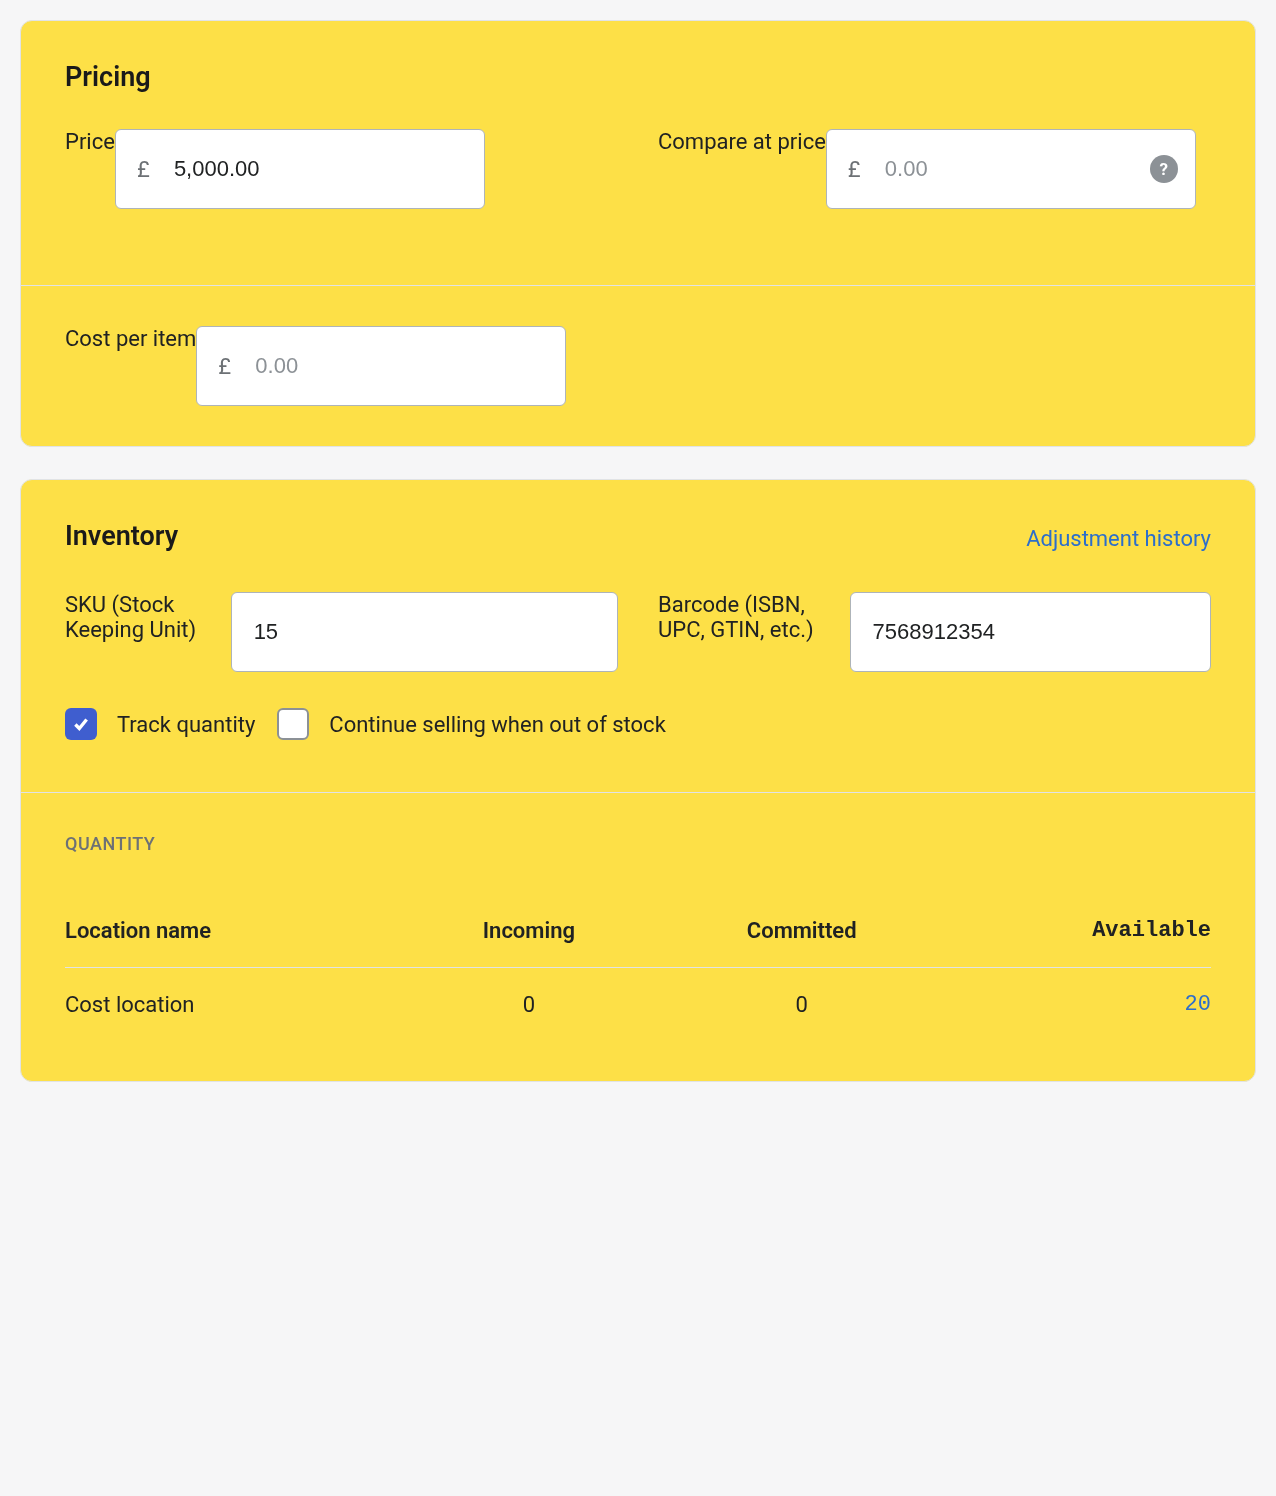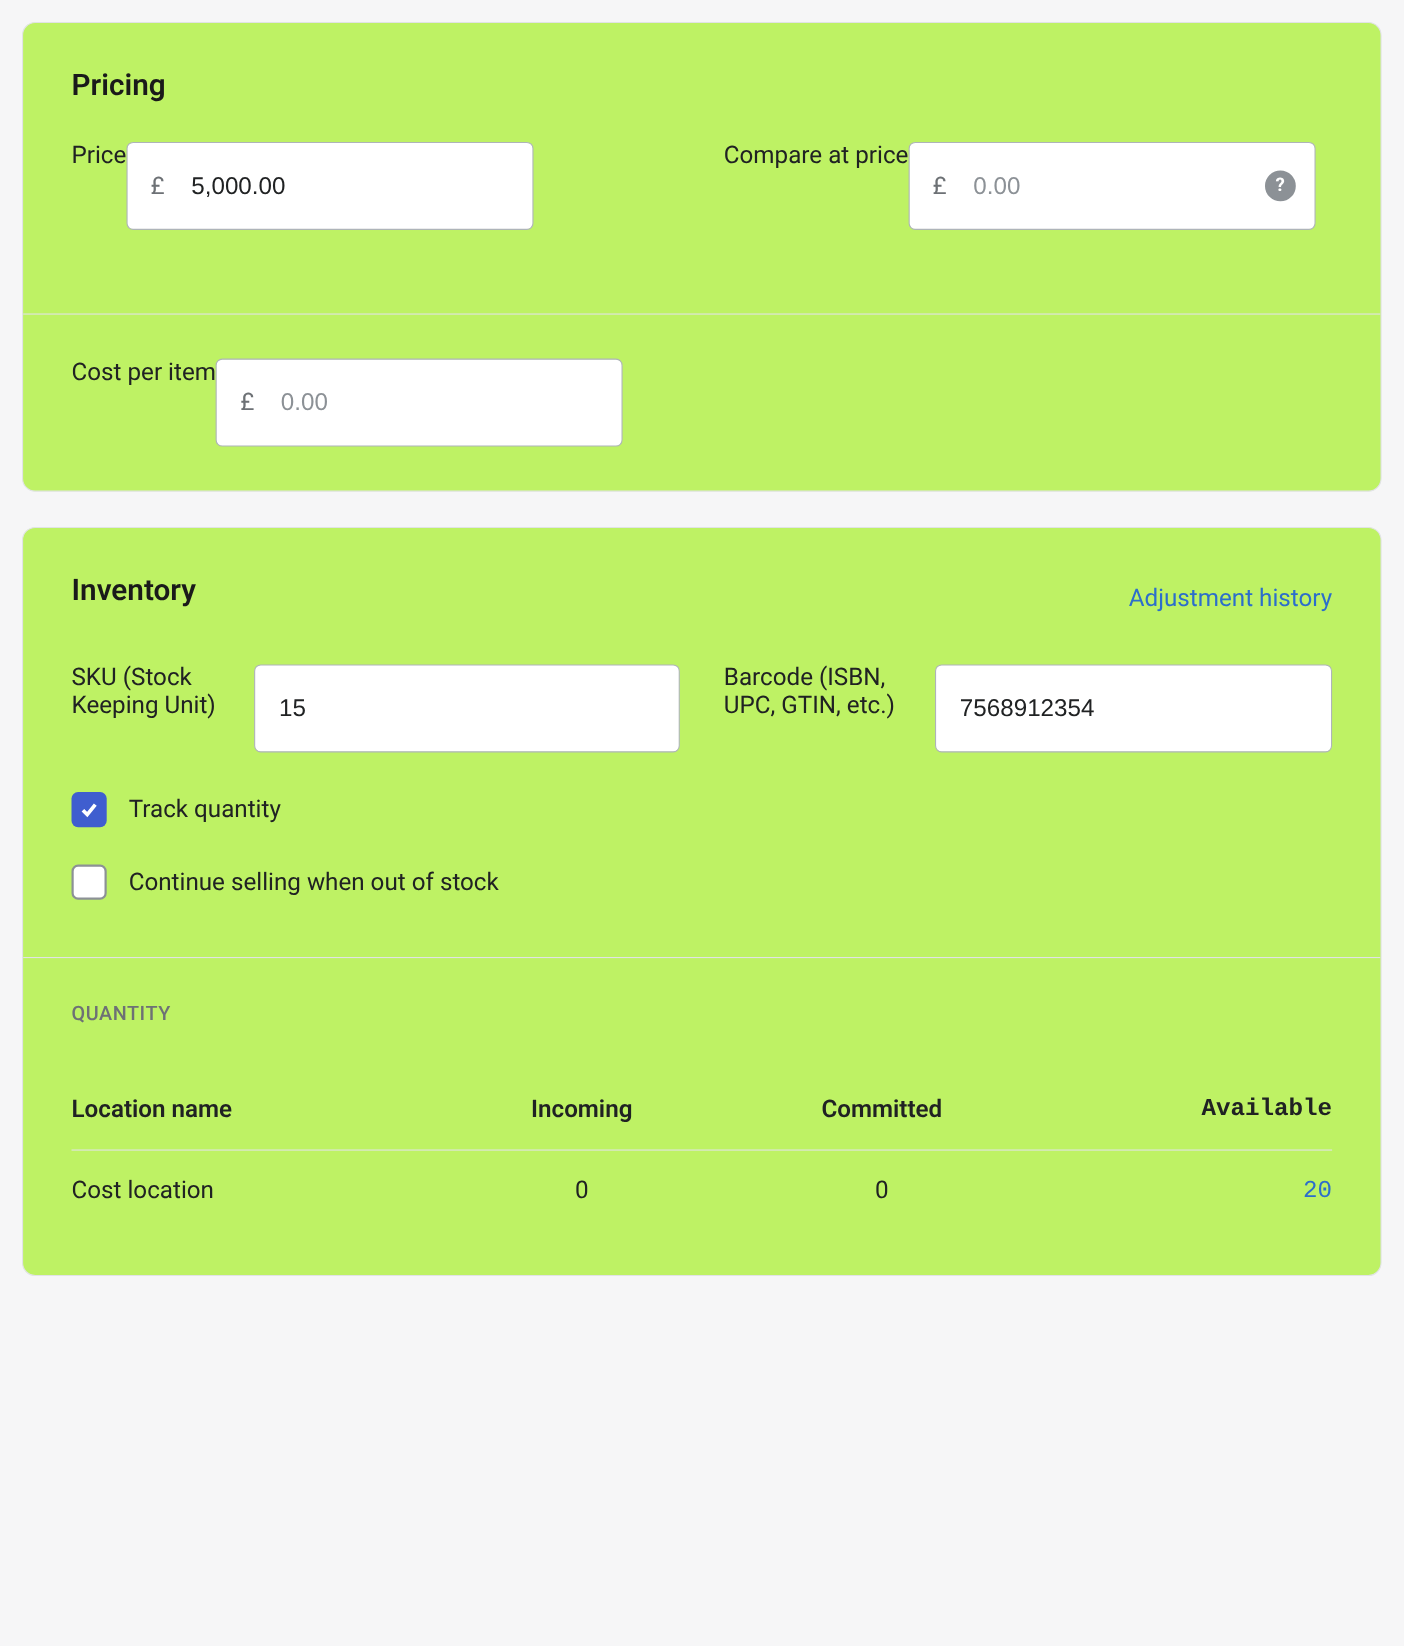--- a/index.html
+++ b/index.html
@@ -8,21 +8,21 @@
       padding: 0;
     }
     body {
       font-family: -apple-system, BlinkMacSystemFont, "Segoe UI", Roboto, Helvetica, Arial, sans-serif;
       background: #f6f6f7;
       padding: 20px;
       width: 1276px;
       color: #202223;
     }
     .card {
-      background: #bef264;
+      background: #fde047;
       border: 1px solid #e1e3e5;
       border-radius: 12px;
       margin-bottom: 32px;
       overflow: hidden;
     }
     .card-section {
       padding: 40px 44px;
     }
     .card-divider {
       border-top: 1px solid #e1e3e5;
@@ -33,21 +33,21 @@
       color: #1a1a1a;
       margin-bottom: 36px;
     }
     .card-header-row {
       display: flex;
       justify-content: space-between;
       align-items: center;
       margin-bottom: 36px;
     }
     .card-header-row .card-title {
-      margin-bottom: 16px;
+      margin-bottom: 4px;
     }
     .link {
       color: #2c6ecb;
       font-size: 22px;
       text-decoration: none;
       cursor: pointer;
     }
     .form-row {
       display: flex;
       gap: 40px;
@@ -171,21 +171,21 @@
     .col-location { flex: 1.2; text-align: left; }
     .col-incoming { flex: 1; text-align: center; }
     .col-committed { flex: 1; text-align: center; }
     .col-available { flex: 1; text-align: right; font-family: Liberation Mono, monospace; }
     .available-link {
       color: #2c6ecb;
       cursor: pointer;
     }
     .checkbox-group {
       display: flex;
-      flex-direction: column;
+      flex-direction: row;
       gap: 22px;
     }
   </style>
 </head>
 <body>
 
 <div class="card">
   <div class="card-section">
     <h2 class="card-title">Pricing</h2>
 

